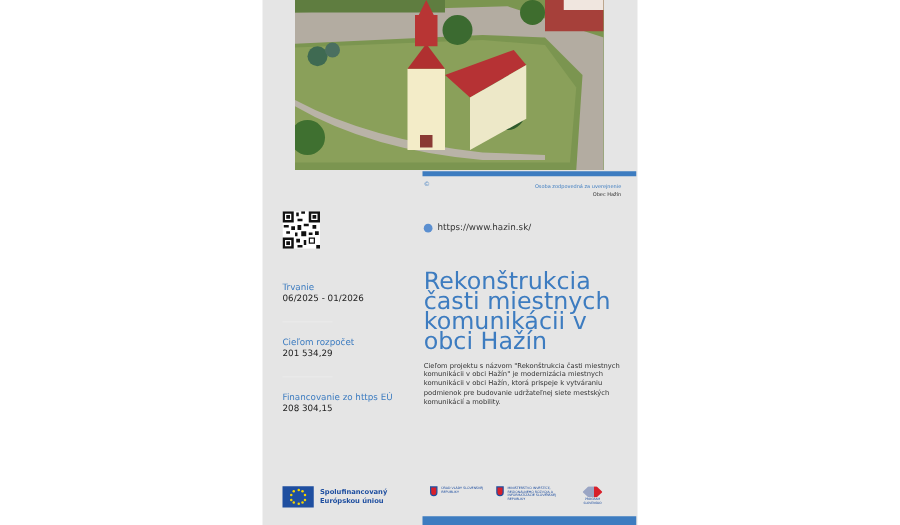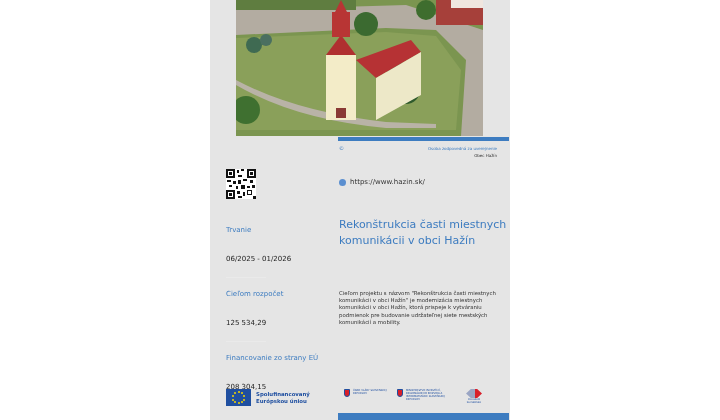--- a/index.html
+++ b/index.html
@@ -11,23 +11,23 @@
   .copyright { position:absolute; left:129px; top:145px; font-size:5px; color:#3d7cc0; }
   .resp { position:absolute; right:13px; top:145px; text-align:right; font-size:4px; line-height:7px; }
   .resp .l1 { color:#3d7cc0; }
   .resp .l2 { color:#333; }
   .qr { position:absolute; left:16px; top:169px; width:30px; height:30px; }
   .web { position:absolute; left:129px; top:178px; font-size:7px; color:#333; display:flex; align-items:center; gap:4px; }
   .globe { width:7px; height:7px; border-radius:50%; background:#5b8fd0; display:inline-block; position:relative; }
   .stats { position:absolute; left:16px; top:226px; width:100px; }
   .stat { margin-bottom:0; }
   .stat .lbl { font-size:7px; color:#3d7cc0; line-height:9px; }
-  .stat .val { font-size:7px; color:#222; line-height:9px;margin-top:20px; }
+  .stat .val { font-size:7px; color:#222; line-height:9px; }
   .divider { width:40px; height:1px; background:#eaeaea; margin:13px 0 12px 0; }
-  .title { position:absolute; left:129px; top:217px; width:170px; font-size:11px; line-height:16px; color:#3d7cc0; }
+  .title { position:absolute; left:129px; top:217px; width:170px; font-size:19px; line-height:16px; color:#3d7cc0; }
   .desc { position:absolute; left:129px; top:290px; width:170px; font-size:5.4px; line-height:7.2px; color:#333; }
   .eu { position:absolute; left:16px; top:389px; display:flex; align-items:center; gap:5px; }
   .eu-flag { width:25px; height:17px; background:#1f4fa0; position:relative; }
   .eu-flag span { position:absolute; width:2px; height:2px; background:#f5d400; border-radius:50%; }
   .eu-text { font-size:5.4px; line-height:7px; color:#1f4fa0; font-weight:bold; }
   .logos { position:absolute; left:134px; top:389px; width:170px; height:16px; }
   .logo { position:absolute; top:0; display:flex; align-items:flex-start; gap:3px; }
   .shield { width:6px; height:8px; background:#d8202b; border-radius:0 0 3px 3px; position:relative; border:1px solid #1f4fa0; box-sizing:border-box; }
   .logo-text { font-size:2.6px; line-height:3px; color:#1f4fa0; width:40px; }
   .prog { position:absolute; left:120px; top:0; width:20px; text-align:center; }
@@ -114,25 +114,25 @@
   </div>
 
   <div class="stats">
     <div class="stat">
       <div class="lbl">Trvanie</div>
       <div class="val">06/2025 - 01/2026</div>
     </div>
     <div class="divider"></div>
     <div class="stat">
       <div class="lbl">Cieľom rozpočet</div>
-      <div class="val">125 534,29</div>
+      <div class="val">201 534,29</div>
     </div>
     <div class="divider"></div>
     <div class="stat">
-      <div class="lbl">Financovanie zo strany EÚ</div>
+      <div class="lbl">Financovanie zo https EÚ</div>
       <div class="val">208 304,15</div>
     </div>
   </div>
 
   <div class="title">Rekonštrukcia časti miestnych komunikácii v obci Hažín</div>
   <div class="desc">Cieľom projektu s názvom "Rekonštrukcia časti miestnych komunikácii v obci Hažín" je modernizácia miestnych komunikácii v obci Hažín, ktorá prispeje k vytváraniu podmienok pre budovanie udržateľnej siete mestských komunikácií a mobility.</div>
 
   <div class="eu">
     <div class="eu-flag">
       <span style="left:11.5px;top:2px"></span>

